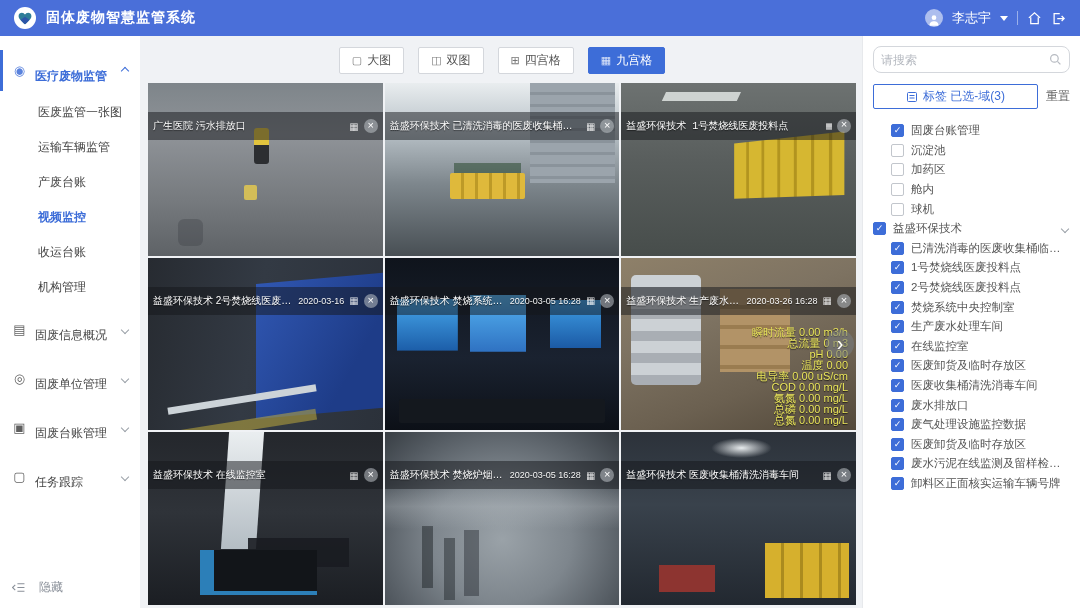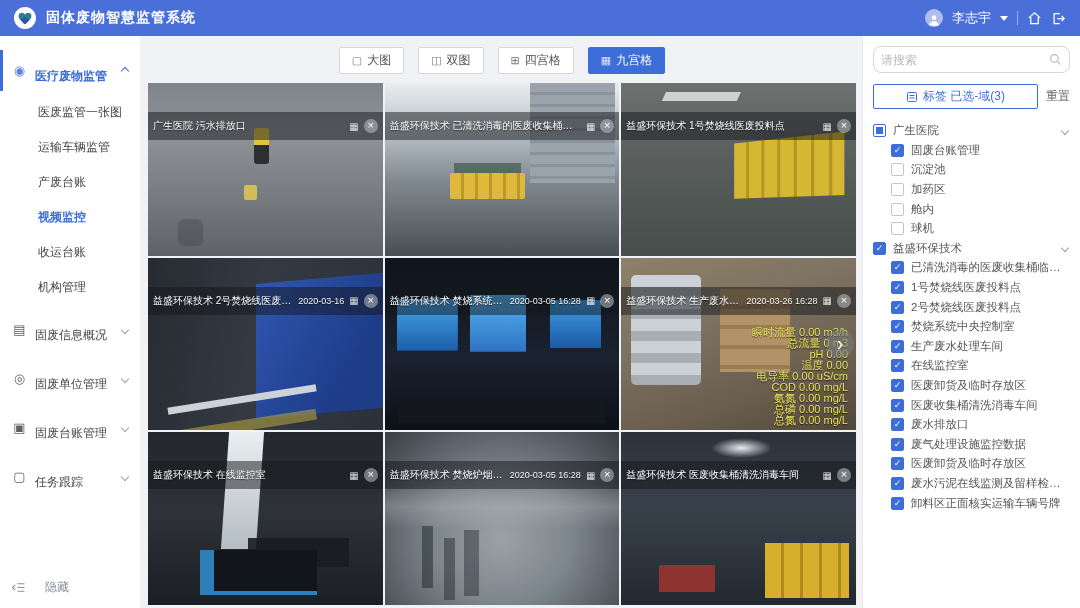--- a/index.html
+++ b/index.html
@@ -21,21 +21,21 @@
   .side-group{display:flex;align-items:center;gap:8px;padding:10px 10px 10px 12px;cursor:pointer;position:relative;}
   .side-group.active{color:#3d6dd8;font-weight:bold;}
   .side-group.active::before{content:"";position:absolute;left:0;top:4px;bottom:4px;width:3px;background:#3d6dd8;}
   .side-ico{font-size:13px;width:15px;text-align:center;color:inherit;opacity:.85;}
   .side-lbl{flex:1;white-space:nowrap;margin-top:12px;}
   .chev{display:inline-block;width:6px;height:6px;border-right:1.5px solid #9aa0a8;border-bottom:1.5px solid #9aa0a8;flex:none;margin-right:2px;}
   .chev.down{transform:rotate(45deg);}
   .chev.up{transform:rotate(-135deg);border-color:#3d6dd8;}
   .side-sub{padding:9px 10px 9px 38px;cursor:pointer;white-space:nowrap;}
   .side-sub.cur{color:#3d6dd8;font-weight:bold;}
-  .side-collapse{position:absolute;left:12px;bottom:12px;display:flex;align-items:center;gap:20px;color:#8a9099;font-size:12px;cursor:pointer;}
+  .side-collapse{position:absolute;left:12px;bottom:12px;display:flex;align-items:center;gap:14px;color:#8a9099;font-size:12px;cursor:pointer;}
   
   .content{flex:1;position:relative;padding:8px 6px 0 8px;min-width:0;}
   .toolbar{display:flex;justify-content:center;gap:14px;margin:3px 0 9px;}
   .view-btn{display:flex;align-items:center;gap:5px;background:#fff;border:1px solid #d4d7dc;border-radius:2px;color:#555;font-size:12px;padding:4px 12px;cursor:pointer;}
   .view-btn .vb-ico{font-size:11px;opacity:.8;}
   .view-btn.active{background:#3d6dd8;border-color:#3d6dd8;color:#fff;}
   .gridwrap{position:relative;height:522px;}
   .grid{display:grid;grid-template-columns:repeat(3,1fr);grid-template-rows:repeat(3,1fr);gap:2px;height:100%;}
   .feed{position:relative;overflow:hidden;background:#3a3e44;cursor:pointer;}
   .feed::before,.feed::after{content:"";position:absolute;pointer-events:none;}
@@ -46,21 +46,21 @@
   .feed-close{width:14px;height:14px;border-radius:50%;background:rgba(190,195,200,.55);color:#fff;font-size:11px;line-height:13px;text-align:center;flex:none;cursor:pointer;}
   .feed-metrics{position:absolute;right:8px;top:40%;z-index:4;text-align:right;color:#e9e45a;font-size:11px;line-height:11px;text-shadow:0 1px 1px rgba(0,0,0,.7);}
   .next-arrow{position:absolute;right:2px;top:50%;transform:translateY(-50%);width:28px;height:28px;border-radius:50%;background:rgba(120,125,130,.55);color:#fff;font-size:20px;line-height:26px;text-align:center;z-index:8;cursor:pointer;}
   
   .scene-1{background:linear-gradient(180deg,#7e858a 0%,#8f9398 30%,#767a7e 68%,#5e6266 100%);}
   .scene-1::before{left:45%;top:26%;width:15px;height:36px;border-radius:3px;background:linear-gradient(180deg,#e2c43e 0 46%,#2c2e31 46%);}
   .scene-1::after{left:41%;bottom:32%;width:13px;height:15px;border-radius:2px;background:#d3bd58;box-shadow:-60px 40px 0 6px rgba(60,64,68,.35);}
   .scene-2{background:linear-gradient(180deg,#e9edef 0%,#bcc5cb 26%,#7e878d 58%,#484f54 100%);}
   .scene-2::before{right:2%;top:0;width:36%;height:58%;background:repeating-linear-gradient(180deg,#9ba4ac 0 9px,#8a939b 9px 12px);}
   .scene-2::after{left:28%;top:52%;width:32%;height:15%;background:repeating-linear-gradient(90deg,#dfb93b 0 11px,#bd9a27 11px 14px);border-radius:2px;box-shadow:0 -14px 0 -4px rgba(42,72,48,.55);}
-  .scene-3{background:linear-gradient(180deg,#6d7271 0%,#5a5f5e 42%,#474d4b 100%);}
+  .scene-3{background:linear-gradient(180deg,#6d7271 0%,#5a5f5e 42%,#474d4b 100%);font-family:Liberation Mono, monospace;}
   .scene-3::before{left:18%;top:5%;width:32%;height:5%;background:#ced3d1;transform:skewX(-25deg);}
   .scene-3::after{right:6%;top:32%;width:48%;height:34%;background:repeating-linear-gradient(90deg,#d6b731 0 14px,#b2941f 14px 17px);transform:perspective(200px) rotateY(-14deg) skewY(-4deg);}
   .scene-4{background:linear-gradient(100deg,#272b31 0%,#333a44 45%,#2b313a 100%);}
   .scene-4::before{right:-4%;top:12%;width:58%;height:78%;background:linear-gradient(120deg,#3057b2 0%,#1e3c88 70%);transform:skewY(-5deg);}
   .scene-4::after{left:8%;bottom:16%;width:64%;height:7px;background:#ccd3d8;transform:rotate(-9deg);box-shadow:-6px 26px 0 2px rgba(190,170,60,.55);}
   .scene-5{background:linear-gradient(180deg,#0f141c 0%,#1a2230 58%,#0c1017 100%);}
   .scene-5::before{left:0;top:0;width:100%;height:100%;background:
     linear-gradient(180deg,#47a8ec,#1c5ea9) no-repeat 7% 34%/26% 30%,
     linear-gradient(180deg,#55b4f2,#2f72c2) no-repeat 48% 32%/24% 33%,
     linear-gradient(180deg,#3f9fe6,#1b5aa5) no-repeat 90% 34%/22% 28%;}
@@ -292,25 +292,20 @@
       <button class="tag-btn">
         <svg width="12" height="12" viewBox="0 0 24 24" fill="none" stroke="#3d6dd8" stroke-width="2">
             <rect x="3" y="3" width="18" height="18" rx="2"></rect>
             <path d="M7 9 H17 M7 14 H17"></path>
           </svg>
         <span>标签 已选-域(3)</span>
       </button>
       <span class="reset-link">重置</span>
     </div>
     <div class="tree" id="tree">
-        <div class="tree-row parent">
-          <span class="cb ind"></span>
-          <span class="tree-lbl">广生医院</span>
-          <span class="chev down"></span>
-        </div>
         <div class="tree-row child">
           <span class="cb on"></span>
           <span class="tree-lbl">固废台账管理</span>
         </div>
         <div class="tree-row child">
           <span class="cb "></span>
           <span class="tree-lbl">沉淀池</span>
         </div>
         <div class="tree-row child">
           <span class="cb "></span>

